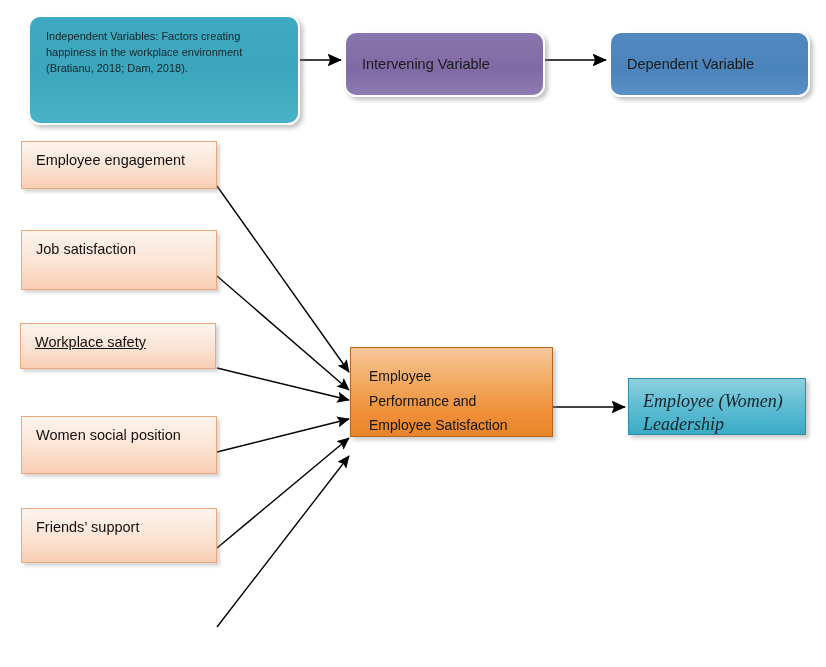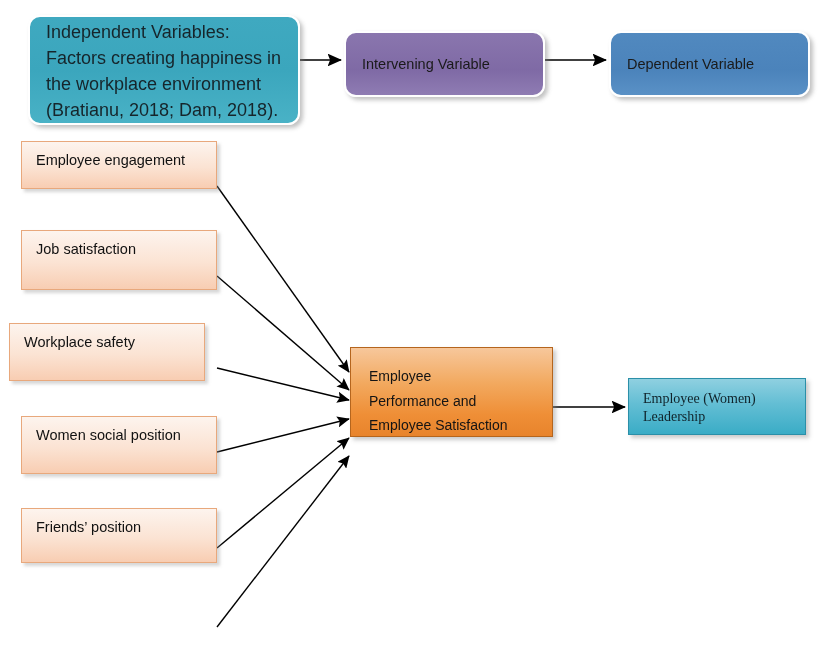--- a/index.html
+++ b/index.html
@@ -18,24 +18,24 @@
   .box {
     position: absolute;
     box-sizing: border-box;
   }
   
   .rounded-box {
     border-radius: 12px;
     border: 2px solid #ffffff;
     box-shadow: 3px 3px 4px rgba(120,120,120,0.45);
     display: flex;
-    align-items: center;
+    align-items: flex-start;
     padding: 12px 14px 10px 16px;
     color: #1a1a1a;
-    font-size: 18px;
+    font-size: 11px;
     line-height: 1.45;
   }
   .teal-head {
     background: linear-gradient(180deg, #3fa9c0 0%, #3ba6bd 50%, #49b2c6 100%);
     color: #16252b;
   }
   .purple-head {
     background: linear-gradient(180deg, #8a76ae 0%, #7f6aa5 60%, #8f7cb3 100%);
     font-size: 14.5px;
     align-items: center;
@@ -65,23 +65,24 @@
     color: #141414;
     line-height: 1.75;
   }
   
   .teal-final {
     background: linear-gradient(180deg, #8fd0e0 0%, #63bed4 45%, #3aacc6 100%);
     border: 1px solid #2b8fa8;
     box-shadow: 3px 3px 4px rgba(140,140,140,0.45);
     padding: 11px 10px 4px 14px;
     font-family: "Liberation Serif", serif;
-    font-size: 14px;
+    font-size: 18px;
     color: #10232a;
     line-height: 1.3;
+    font-style: italic;
   }
   #arrows {
     position: absolute;
     left: 0;
     top: 0;
     width: 826px;
     height: 667px;
     pointer-events: none;
   }
   .txt { white-space: pre-line; }
@@ -125,30 +126,30 @@
   </div>
 
   <div class="box rounded-box blue-head" style="left:609px; top:31px; width:201px; height:66px;">
     <span class="txt">Dependent Variable</span>
   </div>
 
   <div class="box peach-box" style="left:21px; top:230px; width:196px; height:60px;">
     <span class="txt">Job satisfaction</span>
   </div>
 
-  <div class="box peach-box" style="left:9px; top:323px; width:196px; height:58px;">
+  <div class="box peach-box" style="left:20px; top:323px; width:196px; height:46px;text-decoration:underline;">
     <span class="txt">Workplace safety</span>
   </div>
 
   <div class="box peach-box" style="left:21px; top:416px; width:196px; height:58px;">
     <span class="txt">Women social position</span>
   </div>
 
   <div class="box peach-box" style="left:21px; top:508px; width:196px; height:55px;">
-    <span class="txt">Friends’ position</span>
+    <span class="txt">Friends’ support</span>
   </div>
 
 
   <div class="box orange-box" style="left:350px; top:347px; width:203px; height:90px;">
     <span class="txt">Employee
 Performance and
 Employee Satisfaction</span>
   </div>
 
   <div class="box teal-final" style="left:628px; top:378px; width:178px; height:57px;">

